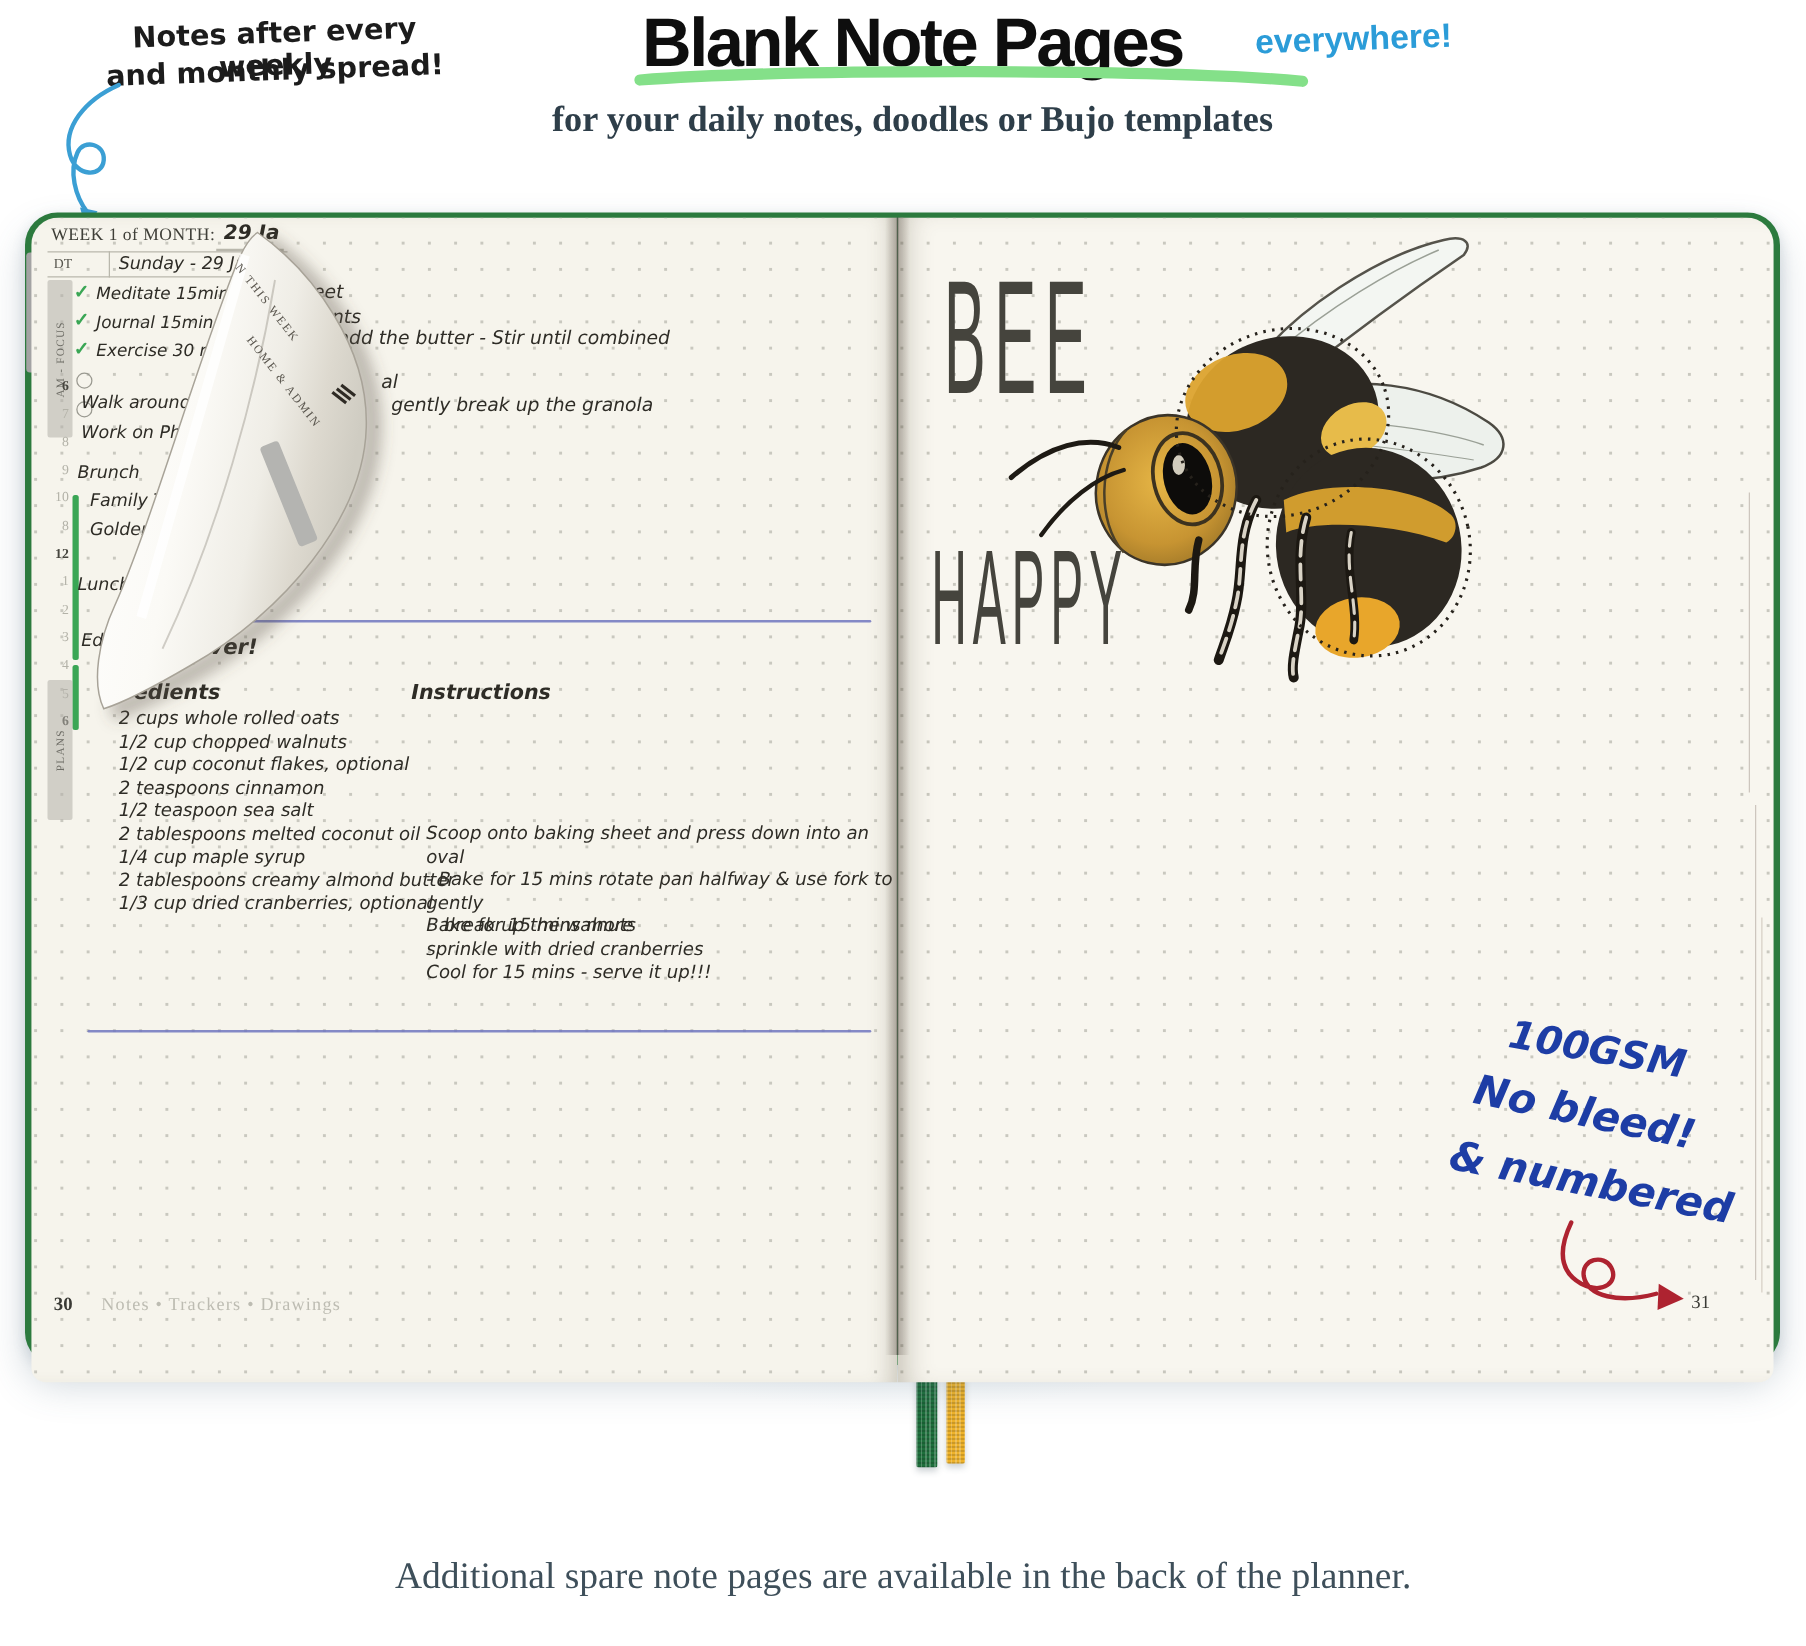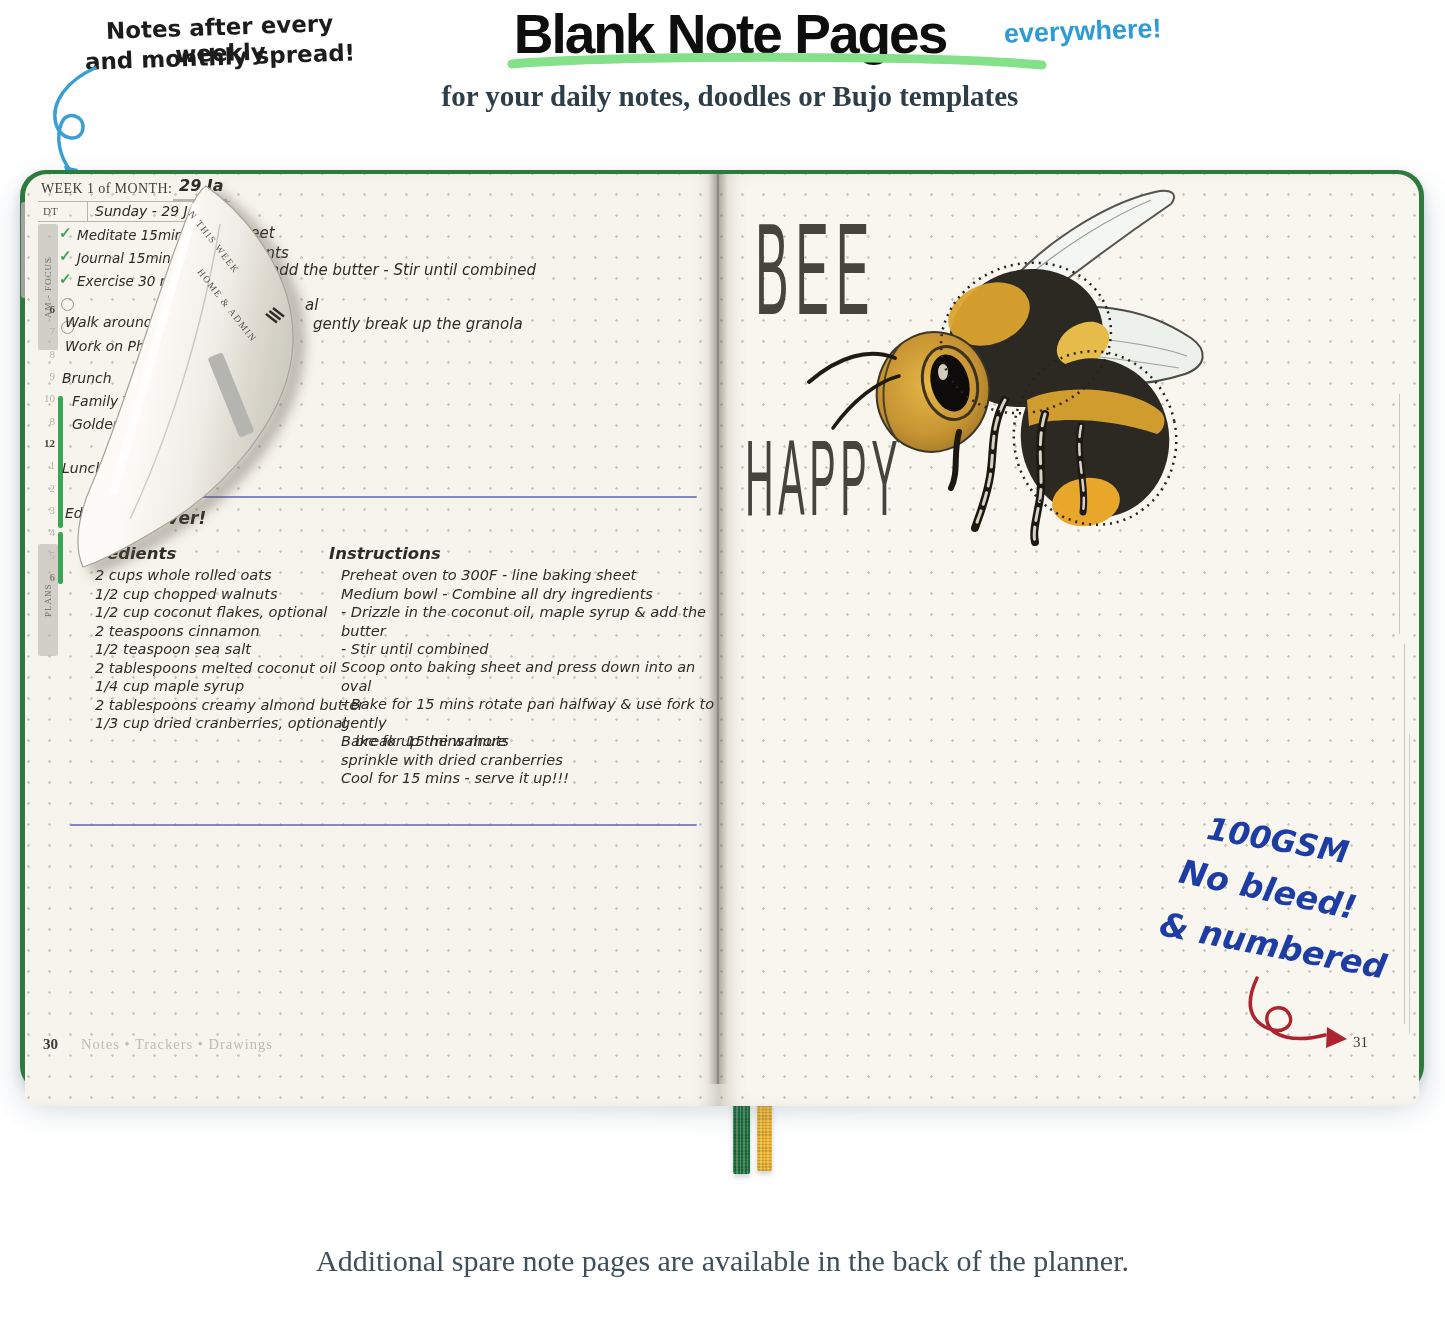--- a/index.html
+++ b/index.html
@@ -169,26 +169,20 @@
       <div>1/2 cup chopped walnuts</div>
       <div>1/2 cup coconut flakes, optional</div>
       <div>2 teaspoons cinnamon</div>
       <div>1/2 teaspoon sea salt</div>
       <div>2 tablespoons melted coconut oil</div>
       <div>1/4 cup maple syrup</div>
       <div>2 tablespoons creamy almond butter</div>
       <div>1/3 cup dried cranberries, optional</div>
     </div>
 
-    <div class="a hand rec-list" style="left:316px;top:392px;">
-      <div>Preheat oven to 300F - line baking sheet</div>
-      <div>Medium bowl - Combine all dry ingredients</div>
-      <div>- Drizzle in the coconut oil, maple syrup &amp; add the butter</div>
-      <div>- Stir until combined</div>
-    </div>
     <div class="a hand rec-list" style="left:316px;top:484px;">
       <div>Scoop onto baking sheet and press down into an oval</div>
       <div>- Bake for 15 mins rotate pan halfway &amp; use fork to gently</div>
       <div class="indent">break up the walnuts</div>
     </div>
     <div class="a hand rec-list" style="left:316px;top:558px;">
       <div>Bake for 15 mins more</div>
       <div>sprinkle with dried cranberries</div>
       <div>Cool for 15 mins - serve it up!!!</div>
     </div>

